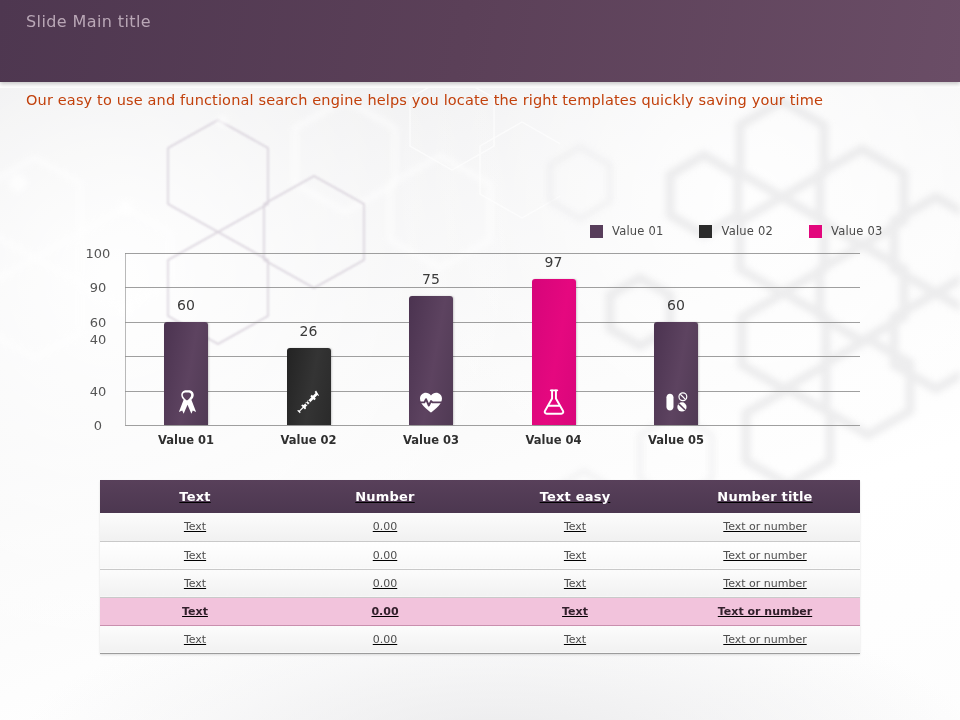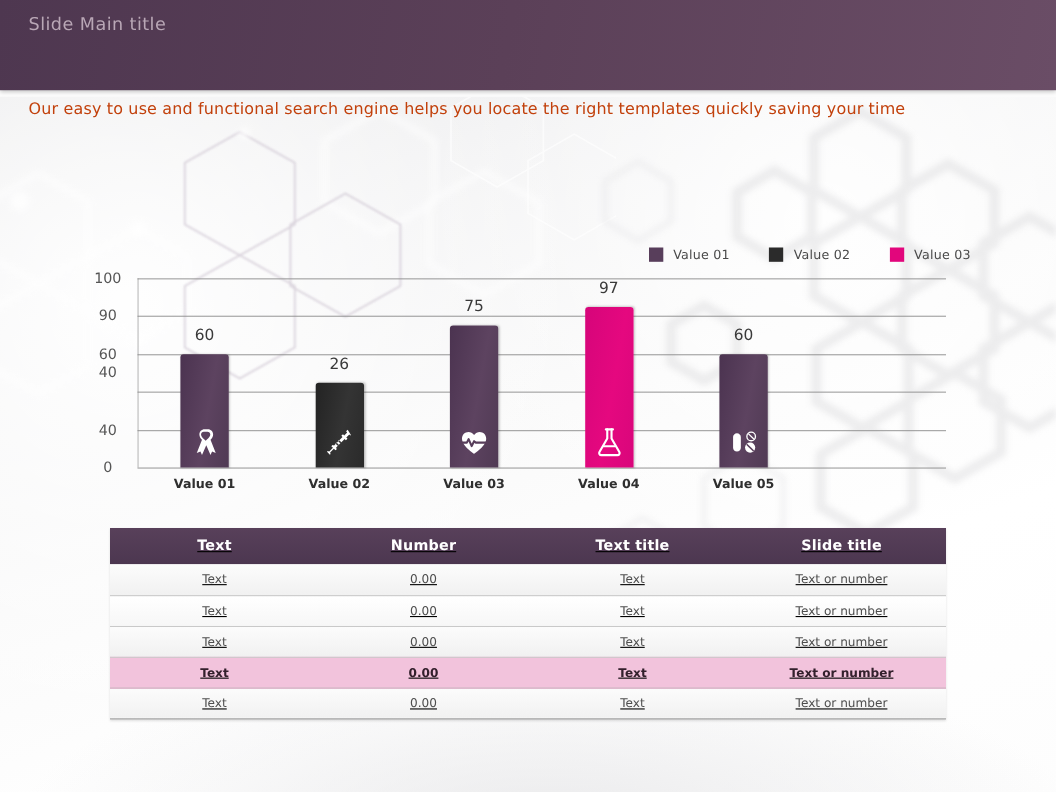--- a/index.html
+++ b/index.html
@@ -289,22 +289,22 @@
       </div>
     </div>
   </div>
 
   <div id="table">
     <table>
       <thead>
         <tr>
           <th class="col-0">Text</th>
           <th class="col-1">Number</th>
-          <th class="col-2">Text title</th>
-          <th class="col-3">Slide title</th>
+          <th class="col-2">Text easy</th>
+          <th class="col-3">Number title</th>
         </tr>
       </thead>
       <tbody>
         <tr>
           <td>Text</td>
           <td>0.00</td>
           <td>Text</td>
           <td>Text or number</td>
         </tr>
         <tr class="alt">

